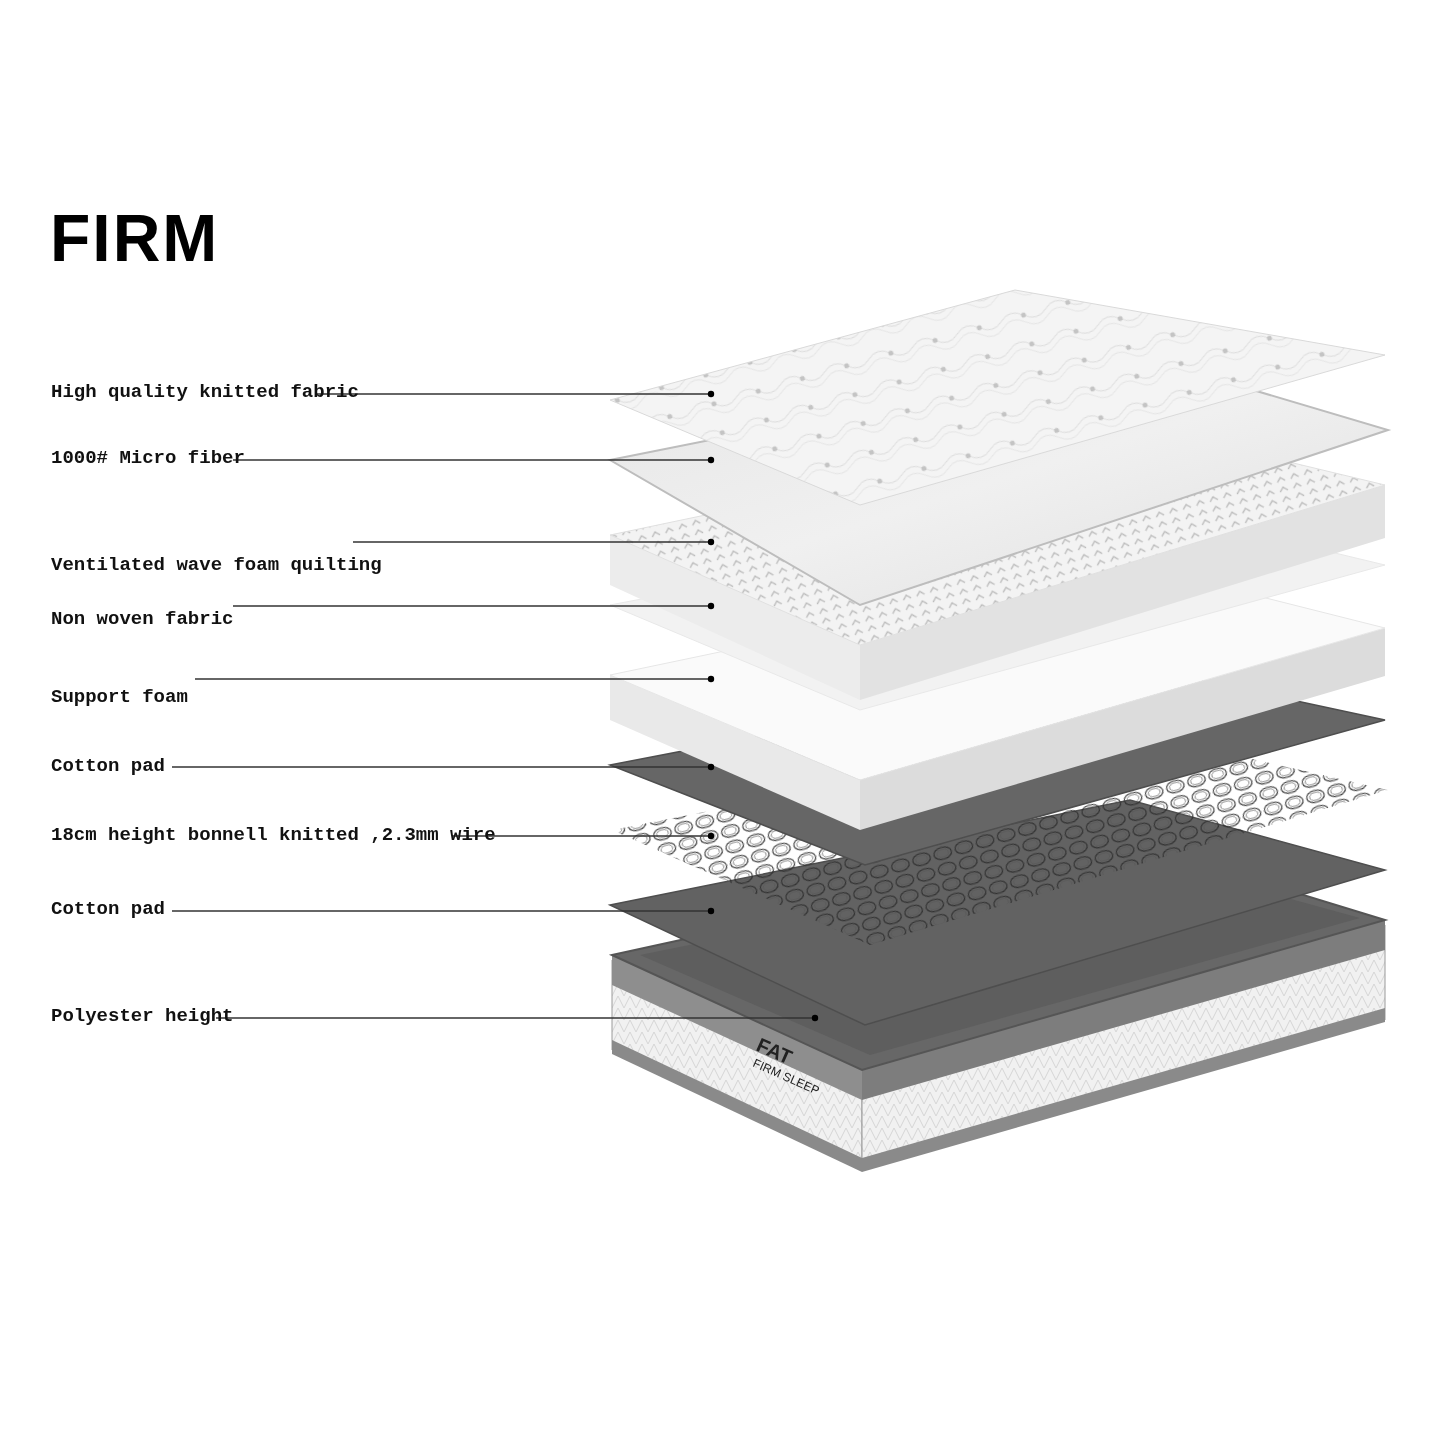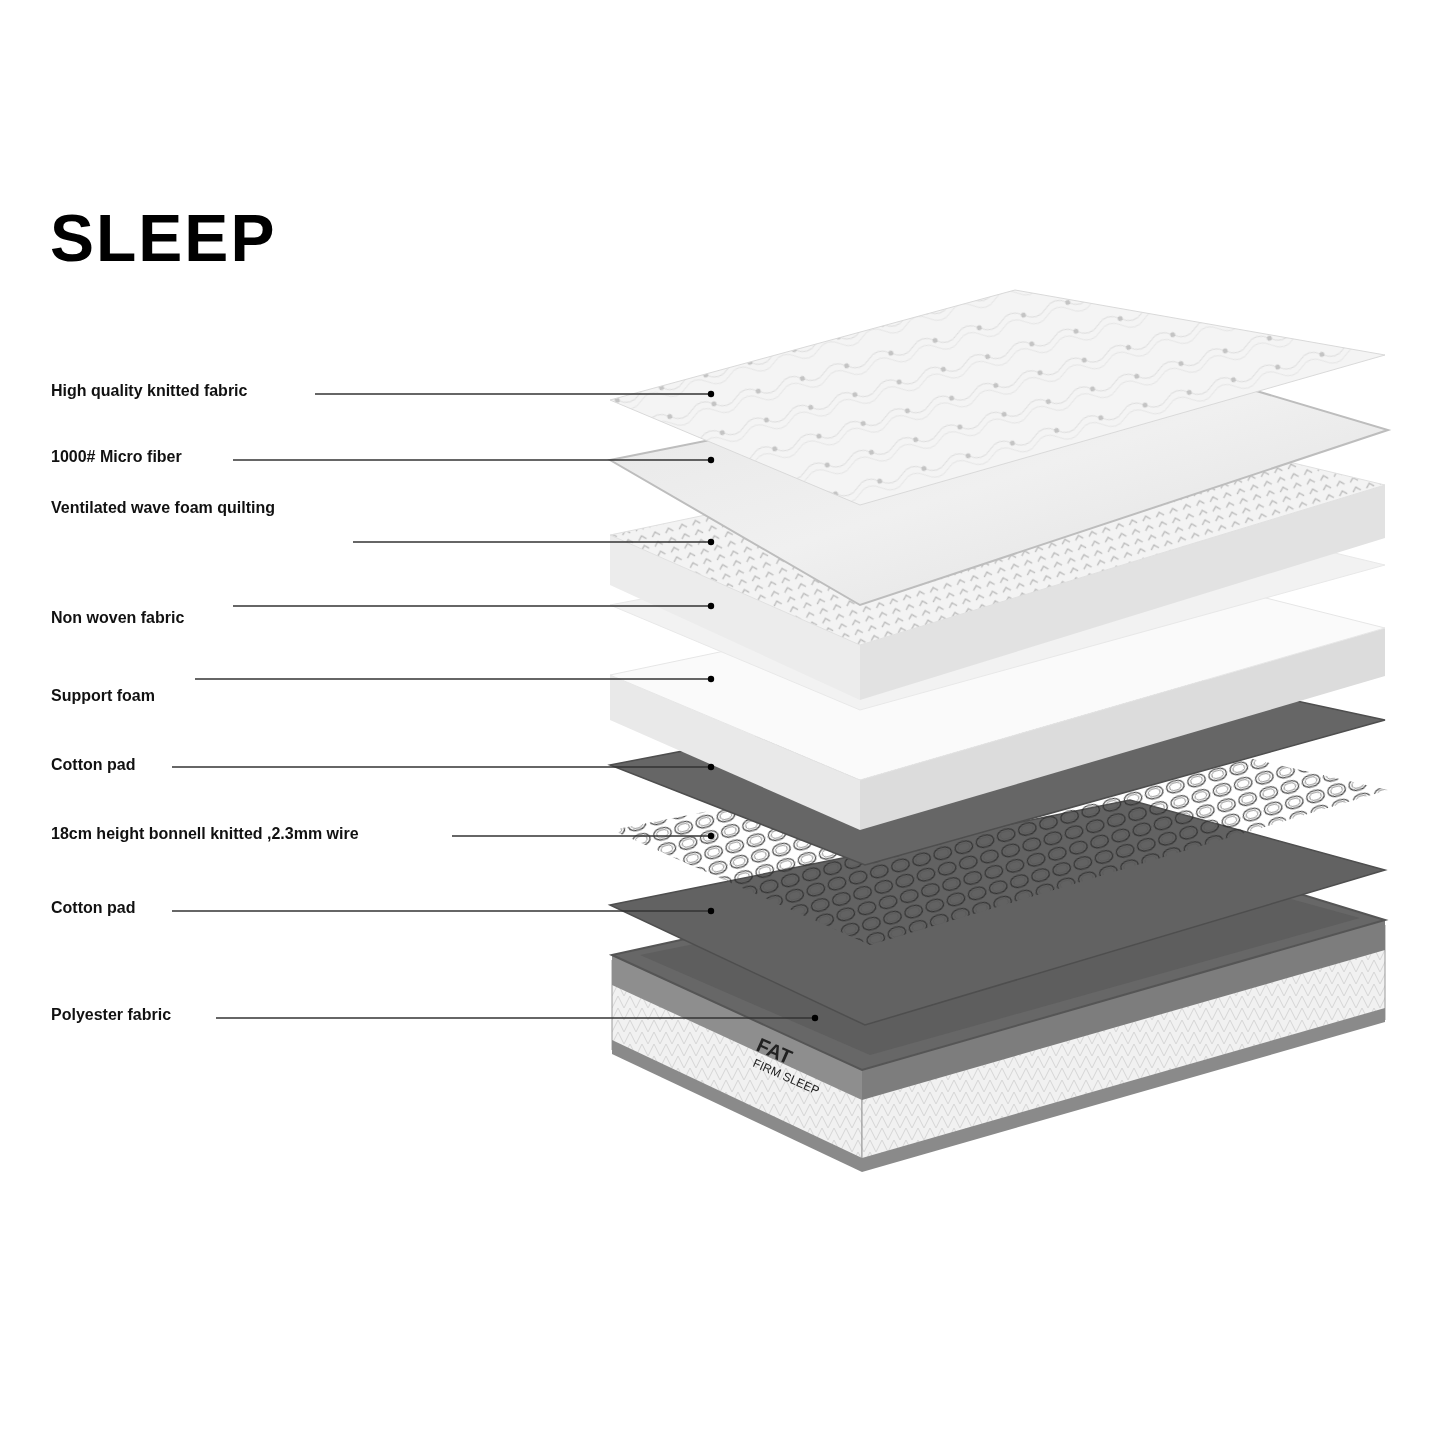--- a/index.html
+++ b/index.html
@@ -1,24 +1,24 @@
 <!DOCTYPE html>
 <html><head>
 <meta charset="utf-8">
 <style>
   html, body { margin:0; padding:0; background:#ffffff; }
   body { width:1445px; height:1445px; position:relative; overflow:hidden; font-family:"Liberation Serif", serif; }
   .title { position:absolute; left:50px; top:205px; font-family:"Liberation Sans", sans-serif; font-weight:700; font-size:66px; letter-spacing:2px; color:#000; line-height:1; }
-  .label { position:absolute; left:51px; font-family:Liberation Sans, sans-serif; font-weight:700; font-size:16px; color:#111; white-space:nowrap; line-height:1; }
+  .label { position:absolute; left:51px; font-family:Liberation Mono, monospace; font-weight:700; font-size:19px; color:#111; white-space:nowrap; line-height:1; }
   svg.art { position:absolute; left:0; top:0; }
 </style>
 </head>
 <body>
 
-<div class="title">SLEEP</div>
+<div class="title">FIRM</div>
 
 <svg class="art" width="1445" height="1445" viewBox="0 0 1445 1445">
   <defs>
     <pattern id="quilt" width="46" height="30" patternUnits="userSpaceOnUse" patternTransform="rotate(-16)">
       <rect width="46" height="30" fill="#f4f4f4"></rect>
       <path d="M0 15 Q11 5 23 15 T46 15" stroke="#dcdcdc" stroke-width="1" fill="none"></path>
       <path d="M0 22 Q11 12 23 22 T46 22" stroke="#e4e4e4" stroke-width="1" fill="none"></path>
       <circle cx="23" cy="15" r="2.5" fill="#c4c4c4"></circle>
     </pattern>
     <pattern id="egg" width="14" height="10" patternUnits="userSpaceOnUse" patternTransform="rotate(-16)">
@@ -102,20 +102,20 @@
       <line x1="172" y1="911" x2="711" y2="911" stroke="#333333" stroke-width="1.3"></line>
       <circle cx="711" cy="911" r="3.2" fill="#000"></circle>
       <line x1="216" y1="1018" x2="815" y2="1018" stroke="#333333" stroke-width="1.3"></line>
       <circle cx="815" cy="1018" r="3.2" fill="#000"></circle>
     </g>
 </svg>
 
 <div id="labels">
     <div class="label" style="top: 383px;">High quality knitted fabric</div>
     <div class="label" style="top: 449px;">1000# Micro fiber</div>
-    <div class="label" style="top: 500px;">Ventilated wave foam quilting</div>
+    <div class="label" style="top: 556px;">Ventilated wave foam quilting</div>
     <div class="label" style="top: 595px; margin-top: 15px;">Non woven fabric</div>
     <div class="label" style="top: 668px; margin-top: 20px;">Support foam</div>
     <div class="label" style="top: 757px;">Cotton pad</div>
     <div class="label" style="top: 826px;">18cm height bonnell knitted ,2.3mm wire</div>
     <div class="label" style="top: 900px;">Cotton pad</div>
-    <div class="label" style="top: 1007px;">Polyester fabric</div>
+    <div class="label" style="top: 1007px;">Polyester height</div>
   </div>
 
 </body></html>

